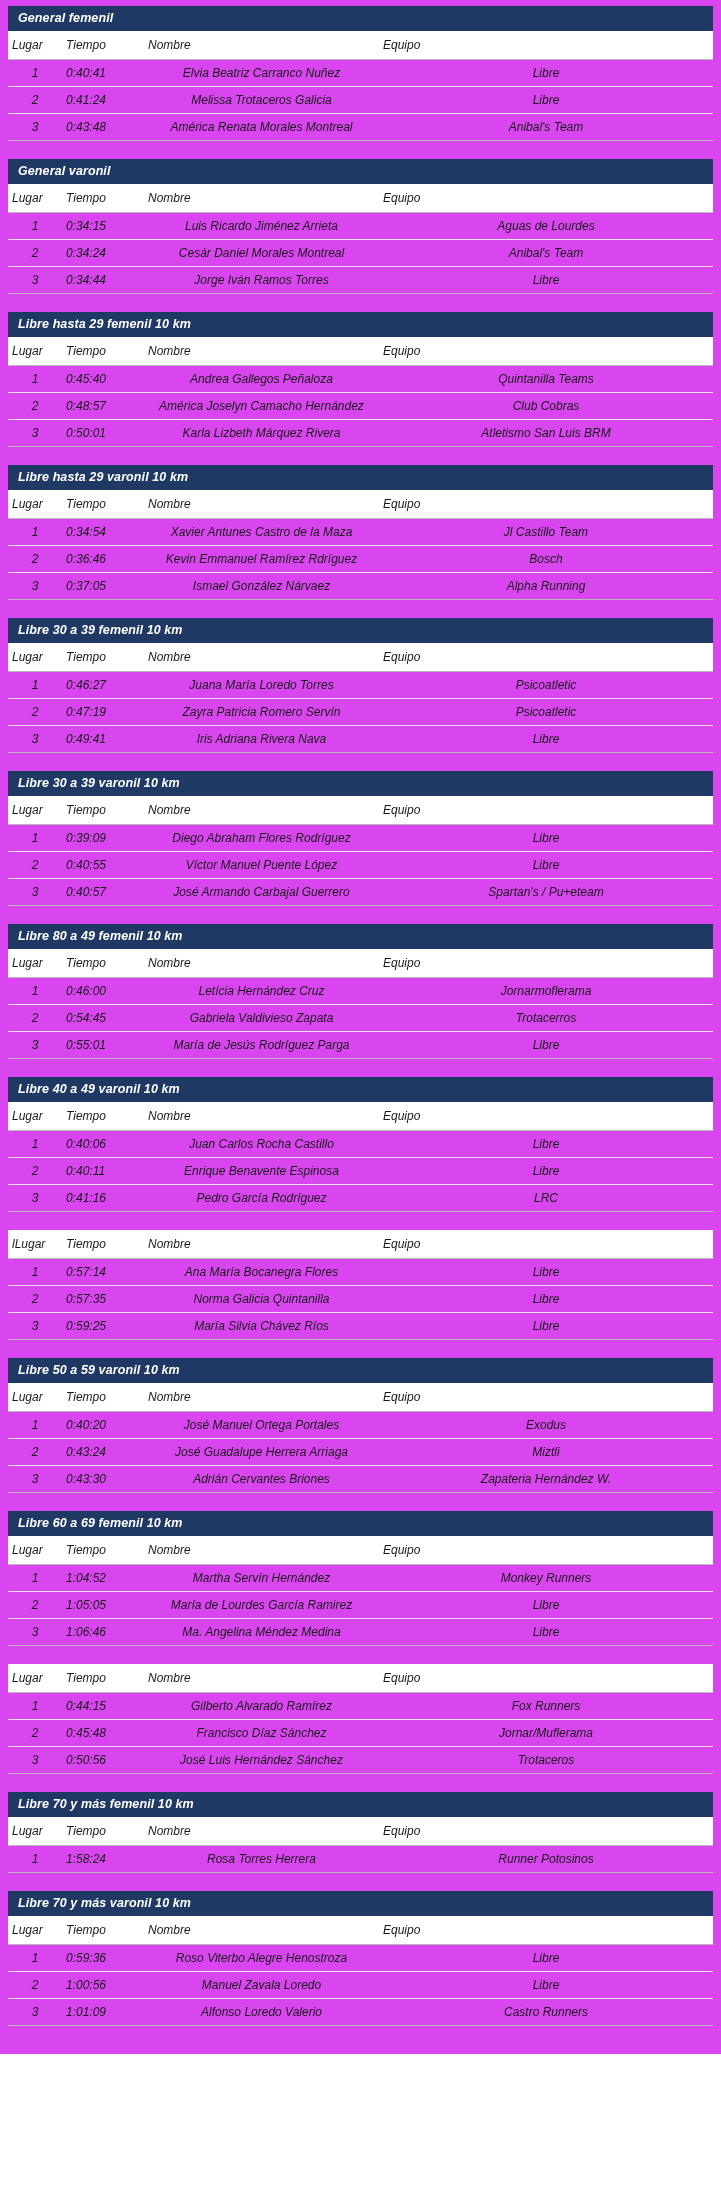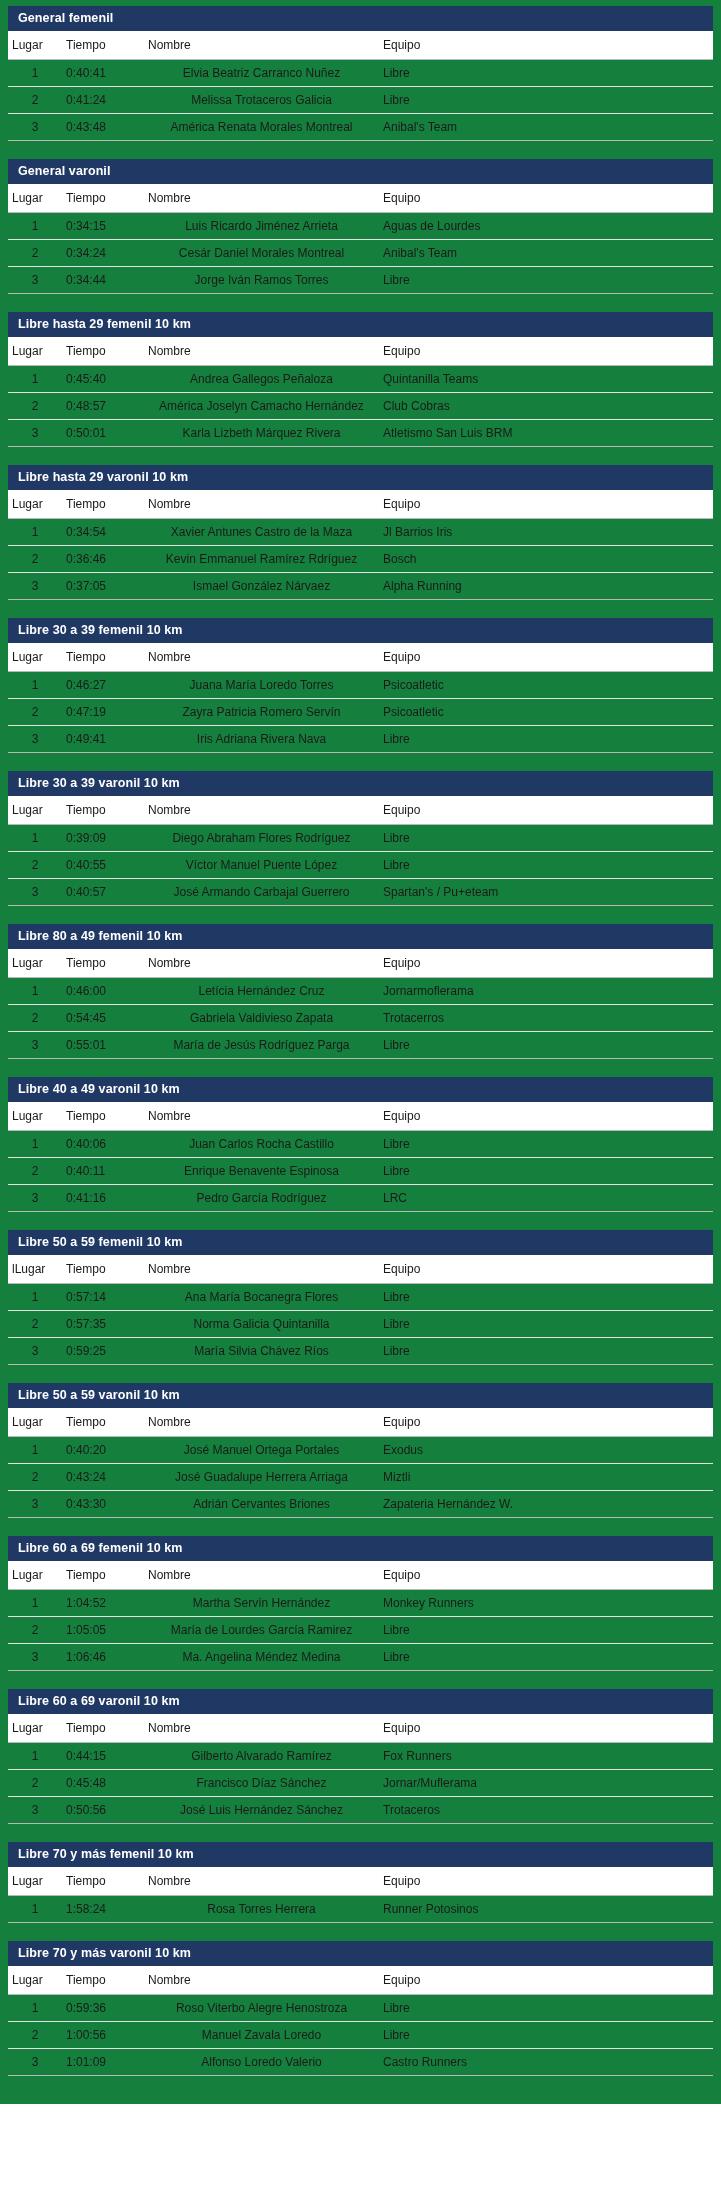--- a/index.html
+++ b/index.html
@@ -5,21 +5,22 @@
   * { box-sizing: border-box; }
   html, body {
     margin: 0;
     padding: 0;
     background: #ffffff;
     font-family: "Liberation Sans", sans-serif;
   }
   #page {
     width: 721px;
     padding: 6px 8px 10px 8px;
-    background: #15803d;
+    background: #d946ef;
+    font-style: italic;
   }
   .category {
     margin-bottom: 18px;
   }
   .cat-header {
     background: #1f3864;
     color: #ffffff;
     font-size: 12.5px;
     font-weight: bold;
     padding: 5px 10px 6px 10px;
@@ -45,21 +46,21 @@
     padding: 6px 4px 6px 4px;
     border-bottom: 1px solid #e3e3e3;
     vertical-align: middle;
   }
   table.results tr:last-child td {
     border-bottom: 1px solid #b9b9b9;
   }
   .col-lugar { width: 54px; text-align: center; }
   .col-tiempo { width: 82px; margin-left: 39px; }
   .col-nombre { width: 235px; }
-  .col-equipo { width: auto; }
+  .col-equipo { width: auto; text-align: center; }
   th.col-lugar { text-align: left; padding-left: 10px; }
   td.col-lugar { text-align: center; }
   th.col-tiempo, td.col-tiempo { padding-left: 2px; }
   th.col-nombre, td.col-nombre { padding-left: 6px; text-align: center; }
   th.col-equipo, td.col-equipo { padding-left: 6px; }
 </style>
 </head>
 <body>
 
 <div id="page">
@@ -171,21 +172,21 @@
             <th class="col-tiempo">Tiempo</th>
             <th class="col-nombre">Nombre</th>
             <th class="col-equipo">Equipo</th>
           </tr>
         </thead>
         <tbody>
           <tr>
             <td class="col-lugar">1</td>
             <td class="col-tiempo">0:34:54</td>
             <td class="col-nombre">Xavier Antunes Castro de la Maza</td>
-            <td class="col-equipo">Jl Barrios Iris</td>
+            <td class="col-equipo">Jl Castillo Team</td>
           </tr>
           <tr>
             <td class="col-lugar">2</td>
             <td class="col-tiempo">0:36:46</td>
             <td class="col-nombre">Kevin Emmanuel Ramírez Rdríguez</td>
             <td class="col-equipo">Bosch</td>
           </tr>
           <tr>
             <td class="col-lugar">3</td>
             <td class="col-tiempo">0:37:05</td>
@@ -321,21 +322,20 @@
           <tr>
             <td class="col-lugar">3</td>
             <td class="col-tiempo">0:41:16</td>
             <td class="col-nombre">Pedro García Rodríguez</td>
             <td class="col-equipo">LRC</td>
           </tr>
         </tbody>
       </table>
     </div>
     <div class="category">
-      <div class="cat-header">Libre 50 a 59 femenil 10 km</div>
       <table class="results">
         <thead>
           <tr>
             <th class="col-lugar">lLugar</th>
             <th class="col-tiempo">Tiempo</th>
             <th class="col-nombre">Nombre</th>
             <th class="col-equipo">Equipo</th>
           </tr>
         </thead>
         <tbody>
@@ -420,21 +420,20 @@
           <tr>
             <td class="col-lugar">3</td>
             <td class="col-tiempo">1:06:46</td>
             <td class="col-nombre">Ma. Angelina Méndez Medina</td>
             <td class="col-equipo">Libre</td>
           </tr>
         </tbody>
       </table>
     </div>
     <div class="category">
-      <div class="cat-header">Libre 60 a 69 varonil 10 km</div>
       <table class="results">
         <thead>
           <tr>
             <th class="col-lugar">Lugar</th>
             <th class="col-tiempo">Tiempo</th>
             <th class="col-nombre">Nombre</th>
             <th class="col-equipo">Equipo</th>
           </tr>
         </thead>
         <tbody>

